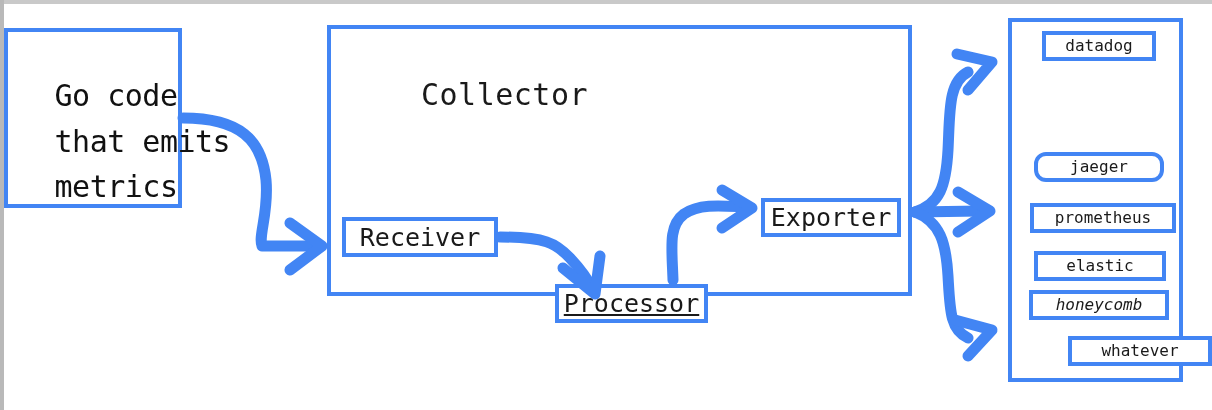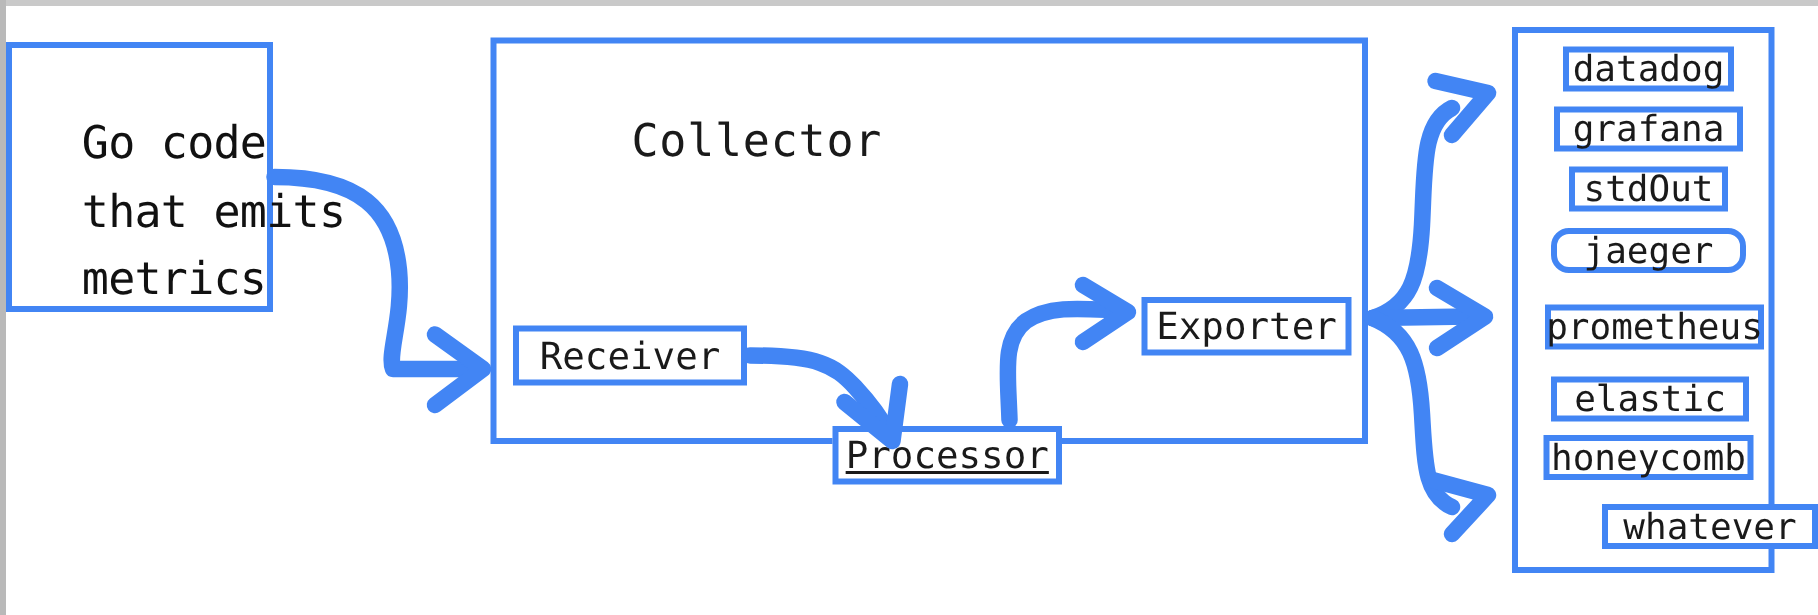--- a/index.html
+++ b/index.html
@@ -99,21 +99,21 @@
     left: 1008px;
     top: 18px;
     width: 175px;
     height: 364px;
   }
   .dest-box {
     font-size: 21px;
     letter-spacing: 0px;
     height: 30px;
   }
-  .dest-box .node-label { font-size: 24px; }
+  .dest-box .node-label { font-size: 16px; }
   svg.arrows {
     position: absolute;
     left: 0; top: 0;
     width: 1212px;
     height: 410px;
     overflow: visible;
     pointer-events: none;
   }
   svg.arrows path {
     fill: none;
@@ -149,36 +149,30 @@
   </div>
   <div class="box" id="exporter-box">
     <span class="node-label">Exporter</span>
   </div>
 
   <div class="container-box" id="destinations-box"></div>
 
   <div class="box dest-box" style="left:1042px; top:31px; width:114px;">
     <span class="node-label">datadog</span>
   </div>
-  <div class="box dest-box" style="left:1036px; top:71px; width:126px;">
-    <span class="node-label">grafana</span>
-  </div>
-  <div class="box dest-box" style="left:1046px; top:111px; width:106px;">
-    <span class="node-label">stdOut</span>
-  </div>
   <div class="box dest-box" style="left:1034px; top:152px; width:130px;border-radius:12px;">
     <span class="node-label">jaeger</span>
   </div>
   <div class="box dest-box" style="left:1030px; top:203px; width:146px;">
     <span class="node-label">prometheus</span>
   </div>
   <div class="box dest-box" style="left:1034px; top:251px; width:132px;">
     <span class="node-label">elastic</span>
   </div>
-  <div class="box dest-box" style="left:1029px; top:290px; width:140px;">
+  <div class="box dest-box" style="left:1029px; top:290px; width:140px;font-style:italic;">
     <span class="node-label">honeycomb</span>
   </div>
   <div class="box dest-box" style="left:1068px; top:336px; width:144px;">
     <span class="node-label">whatever</span>
   </div>
 
   <svg class="arrows" viewBox="0 0 1212 410">
 
     <g>
       <path d="M 183 118 C 240 118, 262 140, 266 180 C 269 212, 258 236, 262 246 L 318 246"></path>

